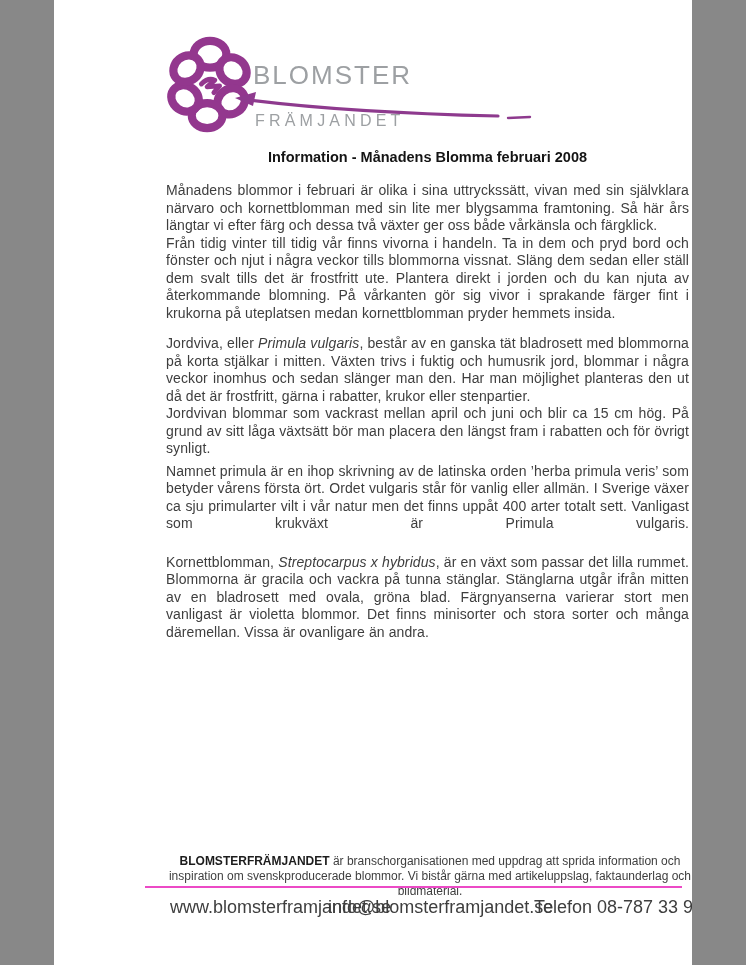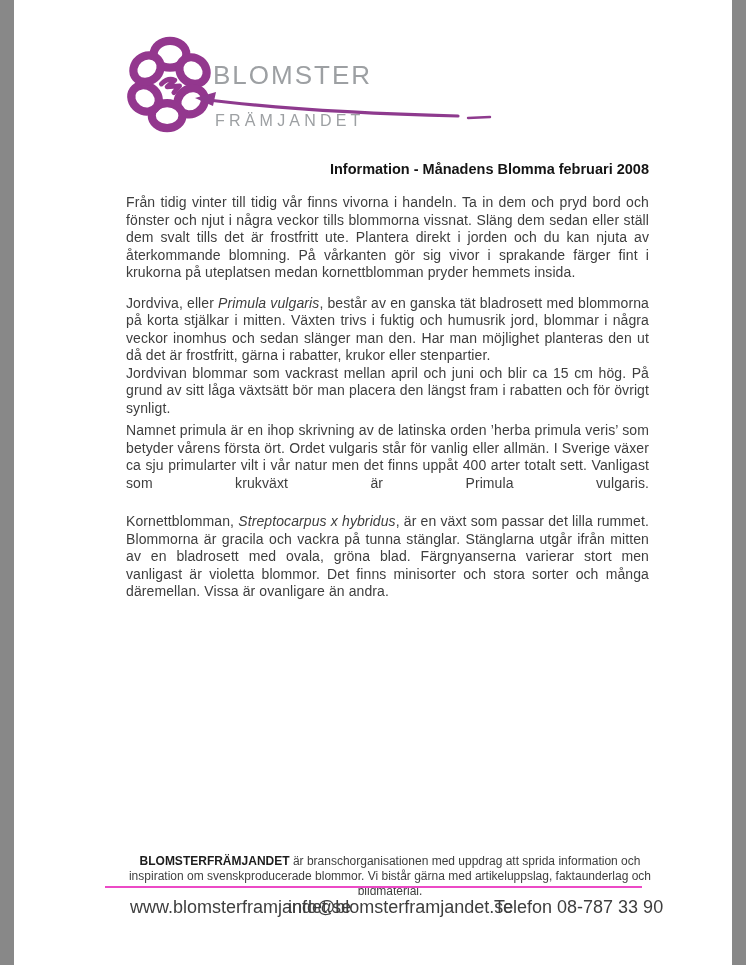--- a/index.html
+++ b/index.html
@@ -1,18 +1,18 @@
 <!DOCTYPE html>
 <html lang="sv"><head>
 <meta charset="utf-8">
 <style>
   html, body { margin: 0; padding: 0; background: #888; }
   .page {
     position: relative;
-    width: 718px;
+    width: 638px;
     height: 965px;
     margin: 0 auto;
     background: #ffffff;
     overflow: hidden;
     font-family: "Liberation Sans", sans-serif;
   }
 
   
   .logo { position: absolute; left: 0; top: 0; width: 520px; height: 150px; }
   .flower-svg { position: absolute; left: 108px; top: 34px; }
@@ -32,22 +32,22 @@
   .article {
     position: absolute; left: 112px; top: 148px; width: 523px;
     color: #3e3e3e;
     font-size: 14px; line-height: 17.5px;
     text-align: justify;
     letter-spacing: 0.1px;
   }
   .article h1 {
     font-size: 14.5px; line-height: 18px;
     color: #141414; font-weight: 700;
-    margin: 12px 0 16px 0;
-    text-align: right; letter-spacing: 0;
+    margin: 0 0 16px 0;
+    text-align: center; letter-spacing: 0;
   }
   .article p { margin: 0; }
   .p-gap   { margin-bottom: 5px !important; }
   .p-gap-md{ margin-bottom: 13px !important; }
   .p-gap-lg{ margin-bottom: 21px !important; }
   .latin { font-style: italic; }
   .justify-last { text-align-last: justify; }
 
   
   .footer-note {
@@ -92,20 +92,21 @@
       <polygon points="3,8 24,2 21,16" fill="#8E3A8E"></polygon>
       <path d="M276 28 L 298 27" fill="none" stroke="#8E3A8E" stroke-width="2.4" stroke-linecap="round"></path>
     </svg>
 
     <div class="wordmark-bottom">FRÄMJANDET</div>
   </div>
 
   <div class="article">
     <h1>Information - Månadens Blomma februari 2008</h1>
 
+    <p>Månadens blommor i februari är olika i sina uttryckssätt, vivan med sin självklara närvaro och kornettblomman med sin lite mer blygsamma framtoning. Så här års längtar vi efter färg och dessa två växter ger oss både vårkänsla och färgklick.</p>
     <p class="p-gap-md">Från tidig vinter till tidig vår finns vivorna i handeln. Ta in dem och pryd bord och fönster och njut i några veckor tills blommorna vissnat. Släng dem sedan eller ställ dem svalt tills det är frostfritt ute. Plantera direkt i jorden och du kan njuta av återkommande blomning. På vårkanten gör sig vivor i sprakande färger fint i krukorna på uteplatsen medan kornettblomman pryder hemmets insida.</p>
 
 
     <p><span>Jordviva, eller </span><span class="latin">Primula vulgaris</span><span>, består av en ganska tät bladrosett med blommorna på korta stjälkar i mitten. Växten trivs i fuktig och humusrik jord, blommar i några veckor inomhus och sedan slänger man den. Har man möjlighet planteras den ut då det är frostfritt, gärna i rabatter, krukor eller stenpartier.</span></p>
     <p class="p-gap">Jordvivan blommar som vackrast mellan april och juni och blir ca 15 cm hög. På grund av sitt låga växtsätt bör man placera den längst fram i rabatten och för övrigt synligt.</p>
 
 
     <p class="p-gap-lg justify-last">Namnet primula är en ihop skrivning av de latinska orden ’herba primula veris’ som betyder vårens första ört. Ordet vulgaris står för vanlig eller allmän. I Sverige växer ca sju primularter vilt i vår natur men det finns uppåt 400 arter totalt sett. Vanligast som krukväxt är Primula vulgaris.</p>
 
     <p class="p-gap"><span>Kornettblomman, </span><span class="latin">Streptocarpus x hybridus</span><span>, är en växt som passar det lilla rummet.  Blommorna är gracila och vackra på tunna stänglar. Stänglarna utgår ifrån mitten av en bladrosett med ovala, gröna blad. Färgnyanserna varierar stort men vanligast är violetta blommor. Det finns minisorter och stora sorter och många däremellan. Vissa är ovanligare än andra.</span></p>

